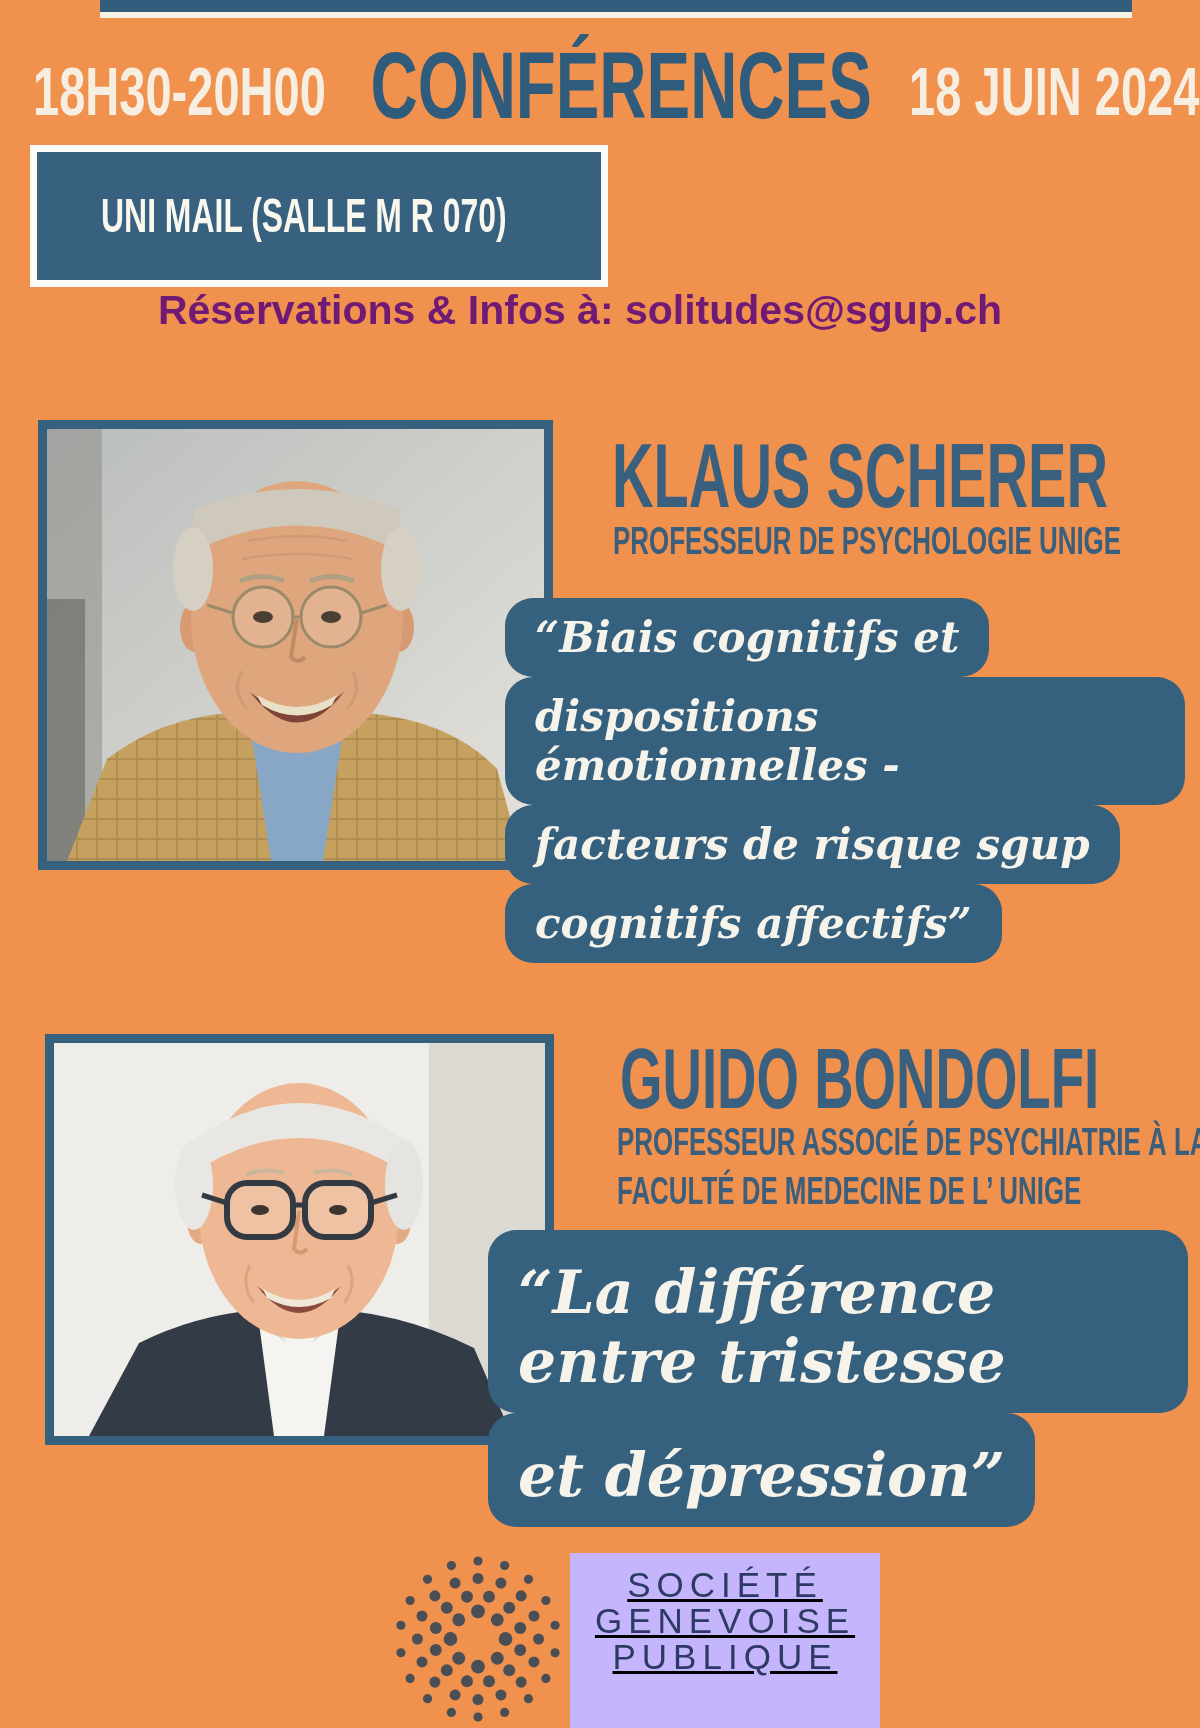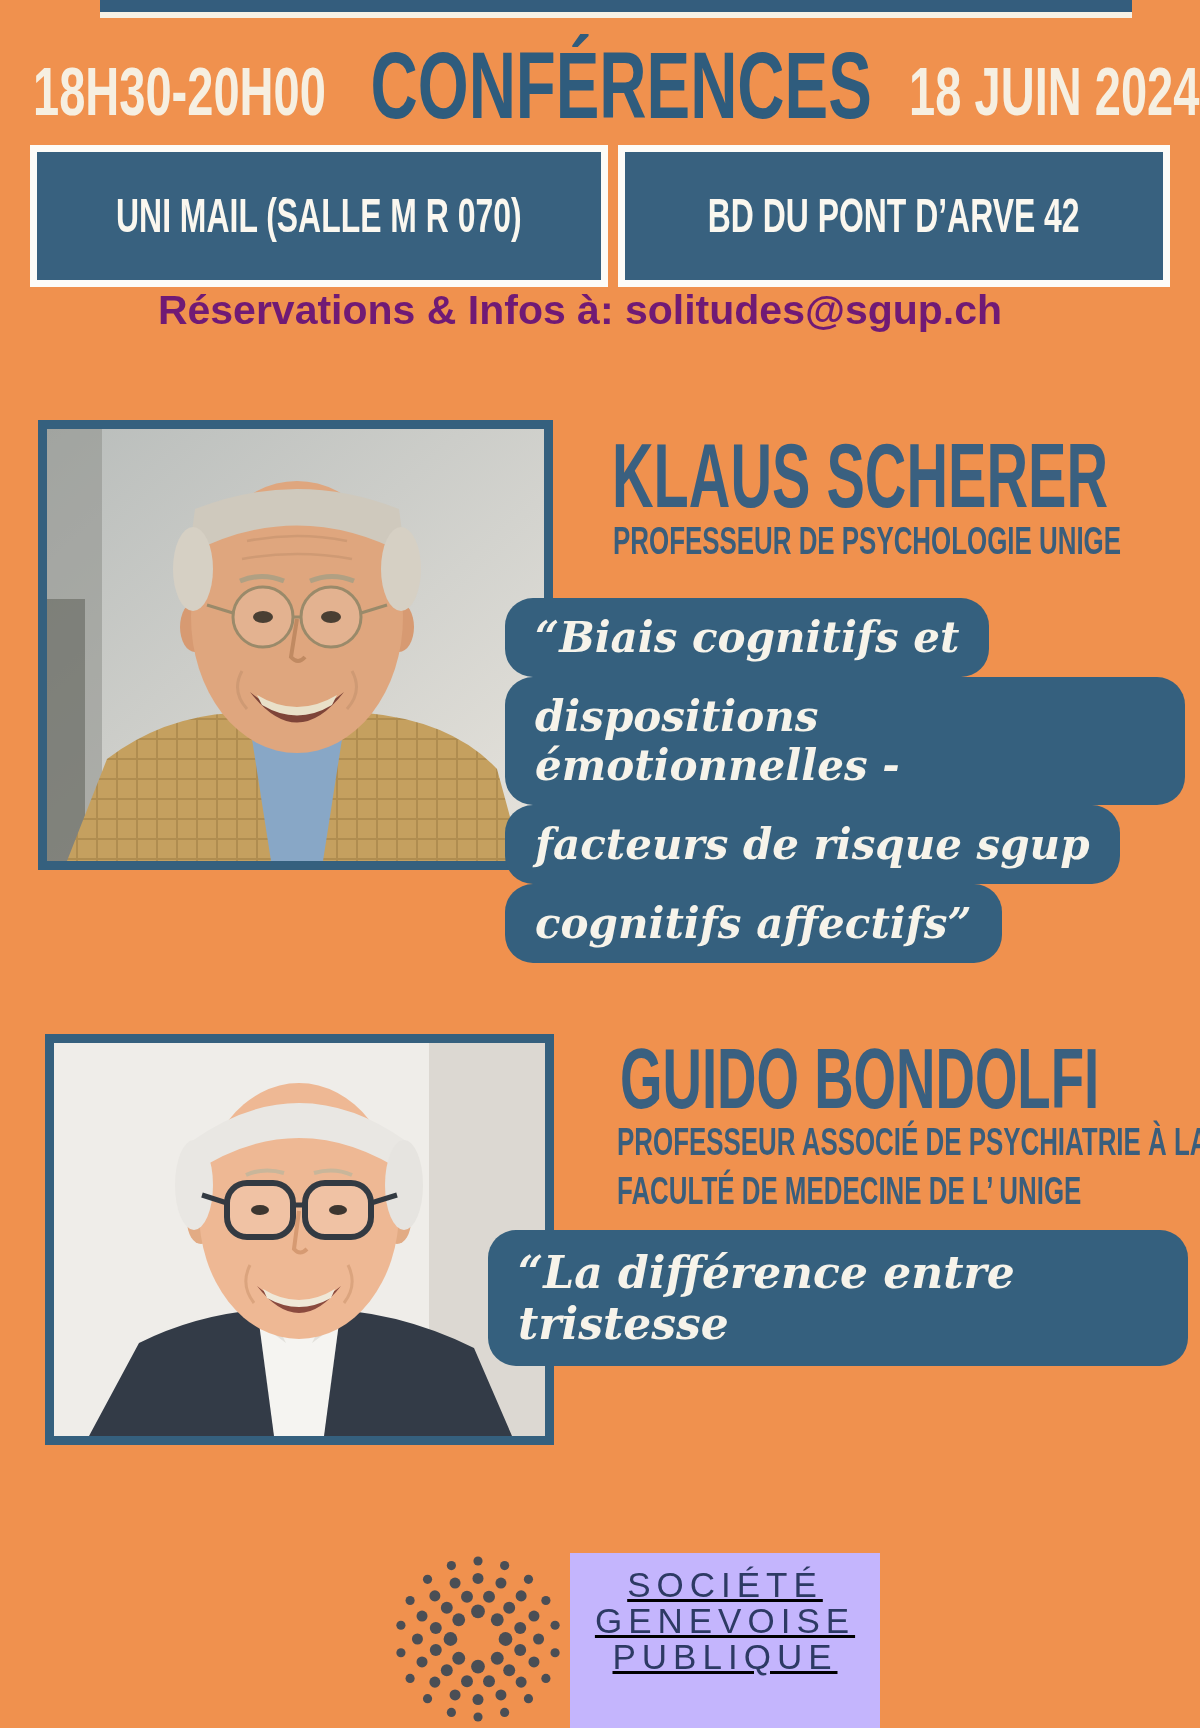--- a/index.html
+++ b/index.html
@@ -16,21 +16,21 @@
     transform:scale(0.84,1.22);transform-origin:left top;white-space:nowrap;}
   .hdr-title{left:330px;top:30px;width:580px;text-align:center;font-size:76px;font-weight:bold;color:#2F5C7D;
     transform:scale(0.86,1.25);transform-origin:center top;white-space:nowrap;}
   .hdr-date{left:860px;top:52px;width:307px;text-align:right;font-size:56px;font-weight:bold;color:#F6EFE1;
     transform:scale(0.84,1.22);transform-origin:right top;white-space:nowrap;}
   
   .venue{background:#FDFCF8;}
   .venue-left{left:30px;top:145px;width:578px;height:142px;}
   .venue-right{left:618px;top:145px;width:552px;height:142px;}
   .venue-inner{position:absolute;left:7px;top:7px;right:7px;bottom:7px;background:#38617F;
-    display:flex;align-items:center;justify-content:center;}
+    display:flex;align-items:center;}
   .venue-text{font-size:42px;font-weight:bold;color:#FAF7EF;white-space:nowrap;
     transform:scale(0.76,1.15);}
   .contact{left:20px;top:287px;width:1120px;text-align:center;font-size:41px;font-weight:bold;color:#701a75;}
   
   .photo{border:9px solid #35607E;background:#d8d8d4;overflow:hidden;}
   .photo1{left:38px;top:420px;width:497px;height:432px;}
   .photo2{left:45px;top:1034px;width:491px;height:393px;}
   
   .name1{left:612px;top:424px;font-size:72px;font-weight:bold;color:#3A6080;white-space:nowrap;
     transform:scale(0.80,1.25);transform-origin:left top;}
@@ -44,21 +44,21 @@
   .quote{text-align:left;}
   .quote1{right:15px;top:598px;width:680px;}
   .quote2{right:12px;top:1230px;width:700px;}
   .qline{margin:0;padding:0;line-height:0;}
   .qline span{
     display:inline-block;background:#35607E;color:#F6F3EA;
     font-family:"DejaVu Serif",serif;font-style:italic;font-weight:bold;
     border-radius:28px;line-height:1.15;
   }
   .quote1 .qline span{font-size:42px;padding:16px 30px 15px 30px;}
-  .quote2 .qline span{font-size:44px;padding:18px 30px 17px 30px;}
+  .quote2 .qline span{font-size:60px;padding:28px 30px 17px 30px;}
   
   .orgbox{left:570px;top:1553px;width:310px;height:227px;background:#c4b5fd;text-decoration:underline;}
   .orgtext{padding-top:14px;text-align:center;font-size:35px;letter-spacing:6px;
     line-height:36px;color:#2D3A64;font-weight:normal;}
   .dots{left:380px;top:1550px;}
 </style>
 </head>
 <body>
 
 <div class="poster">
@@ -66,25 +66,20 @@
   <div class="abs top-bar"></div>
   <div class="abs top-line"></div>
 
   <div class="abs hdr-time">18H30-20H00</div>
   <div class="abs hdr-title">CONFÉRENCES</div>
   <div class="abs hdr-date">18 JUIN 2024</div>
 
   <div class="abs venue venue-left">
     <div class="venue-inner">
       <span class="venue-text">UNI MAIL (SALLE M R 070)</span>
-    </div>
-  </div>
-  <div class="abs venue venue-right">
-    <div class="venue-inner">
-      <span class="venue-text">BD DU PONT D’ARVE 42</span>
     </div>
   </div>
 
   <div class="abs contact">Réservations &amp; Infos à: solitudes@sgup.ch</div>
 
   <div class="abs photo photo1">
     <svg width="497" height="432" viewBox="0 0 497 432">
       <defs>
         <linearGradient id="kbg" x1="0" y1="0" x2="1" y2="1">
           <stop offset="0" stop-color="#b9bdbb"></stop>
@@ -163,20 +158,21 @@
   </div>
 
   <div class="abs name2">GUIDO BONDOLFI</div>
   <div class="abs sub2">
     <div>PROFESSEUR ASSOCIÉ DE PSYCHIATRIE À LA</div>
     <div>FACULTÉ DE MEDECINE DE L’ UNIGE</div>
   </div>
 
   <div class="abs quote quote2">
     <div class="qline"><span>“La différence entre tristesse</span></div>
+    <div class="qline"><span>et dépression”</span></div>
   </div>
 
   <div class="abs dots">
     <svg width="196" height="178" viewBox="0 0 196 194">
       <g fill="#4A4E55">
         <circle cx="128" cy="97" r="7.5"></circle>
           <circle cx="119" cy="118" r="7"></circle>
           <circle cx="98" cy="127" r="7.5"></circle>
           <circle cx="77" cy="118" r="7"></circle>
         <circle cx="68" cy="97" r="7.5"></circle>

